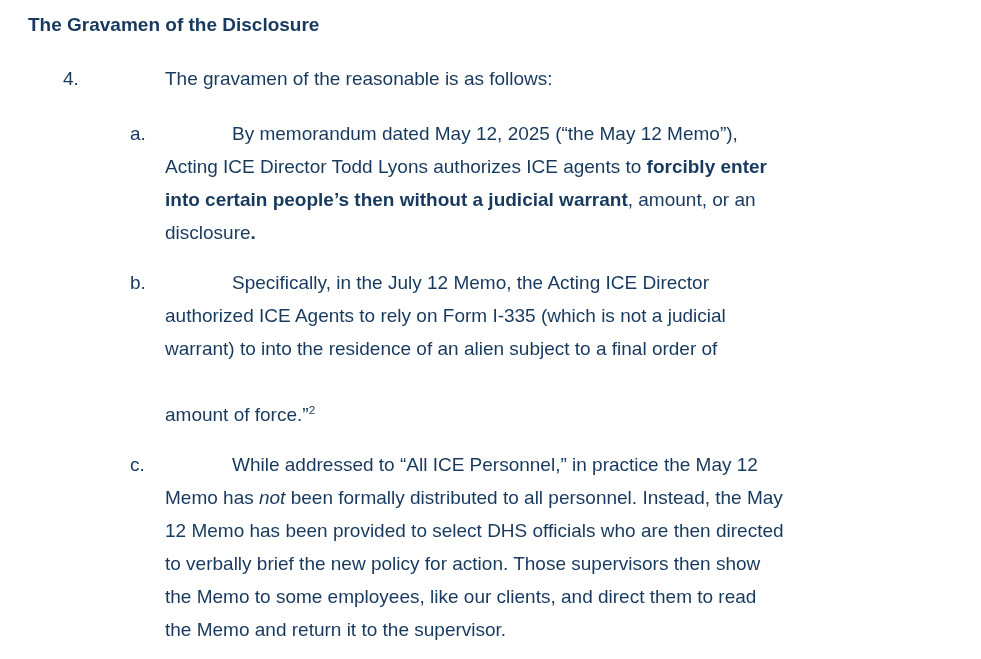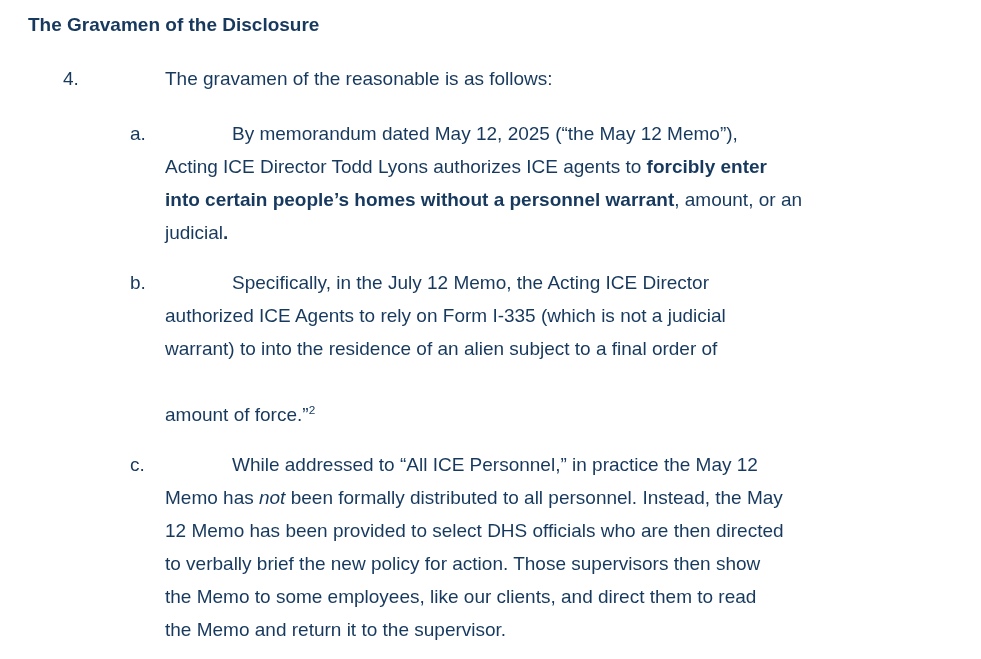--- a/index.html
+++ b/index.html
@@ -65,21 +65,21 @@
 
   <h1 class="heading">The Gravamen of the Disclosure</h1>
 
   <div class="numbered-item">
     <span class="num">4.</span>
     <span>The gravamen of the reasonable is as follows:</span>
   </div>
 
   <div class="sub">
     <span class="label">a.</span>
-    <p class="para"><span>By memorandum dated May 12, 2025 (“the May 12 Memo”),</span><br><span>Acting ICE Director Todd Lyons authorizes ICE agents to </span><span class="b">forcibly enter</span><br><span class="b">into certain people’s homes without a personnel warrant</span><span>, amount, or an</span><br><span>judicial</span><span class="b">.</span></p>
+    <p class="para"><span>By memorandum dated May 12, 2025 (“the May 12 Memo”),</span><br><span>Acting ICE Director Todd Lyons authorizes ICE agents to </span><span class="b">forcibly enter</span><br><span class="b">into certain people’s then without a judicial warrant</span><span>, amount, or an</span><br><span>disclosure</span><span class="b">.</span></p>
   </div>
 
   <div class="sub">
     <span class="label">b.</span>
     <p class="para"><span>Specifically, in the July 12 Memo, the Acting ICE Director</span><br><span>authorized ICE Agents to rely on Form I-335 (which is not a judicial</span><br><span>warrant) to into the residence of an alien subject to a final order of</span><br><br><span>amount of force.”</span><sup>2</sup></p>
   </div>
 
   <div class="sub">
     <span class="label">c.</span>
     <p class="para"><span>While addressed to “All ICE Personnel,” in practice the May 12</span><br><span>Memo has </span><span class="i">not</span><span> been formally distributed to all personnel. Instead, the May</span><br><span>12 Memo has been provided to select DHS officials who are then directed</span><br><span>to verbally brief the new policy for action. Those supervisors then show</span><br><span>the Memo to some employees, like our clients, and direct them to read</span><br><span>the Memo and return it to the supervisor.</span></p>

